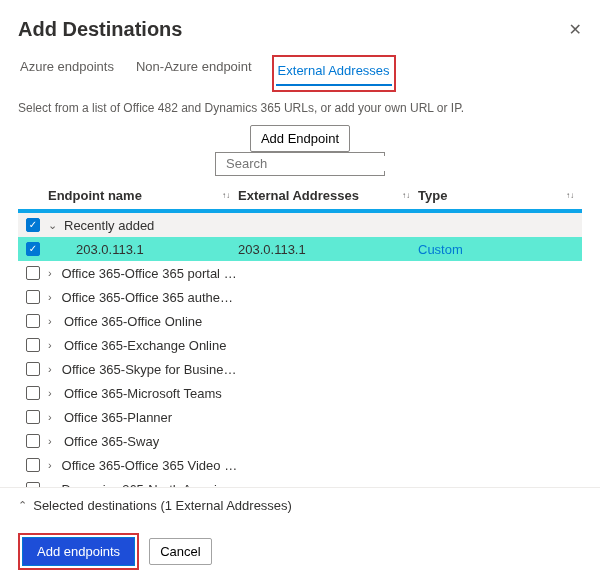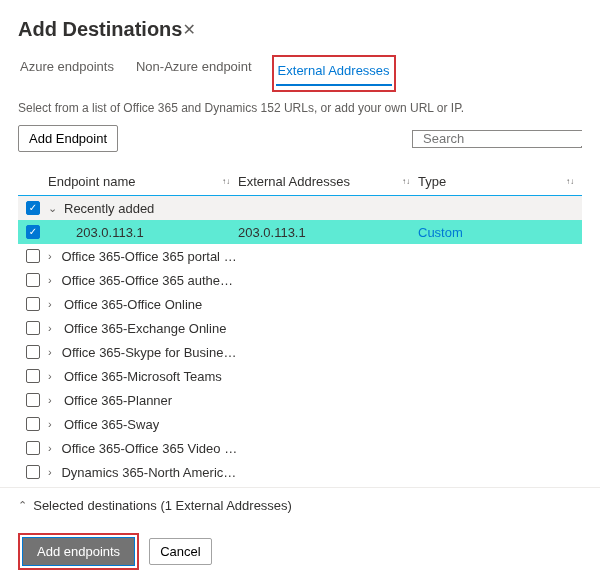--- a/index.html
+++ b/index.html
@@ -1,31 +1,31 @@
 <!DOCTYPE html>
 <html><head>
 <meta charset="utf-8">
 <style>
   * { box-sizing: border-box; margin: 0; padding: 0; }
   body { font-family: "Segoe UI", Arial, sans-serif; font-size: 13px; color: #323130; background: #fff; width: 600px; height: 584px; overflow: hidden; position: relative; }
   .panel { padding: 18px 18px 0 18px; }
-  .header { display: flex; align-items: center; justify-content: flex-start; margin-bottom: 14px; }
+  .header { display: flex; align-items: center; justify-content: space-between; margin-bottom: 14px; }
   .header h1 { font-size: 20px; font-weight: 600; }
   .close { font-size: 16px; cursor: pointer; color: #605e5c; }
   .tabs { display: flex; gap: 18px; border-bottom: 1px solid transparent; margin-bottom: 8px; }
   .tab { font-size: 13px; color: #605e5c; padding: 4px 2px 6px 2px; cursor: pointer; }
   .tab.active { color: #0078d4; border-bottom: 2px solid #0078d4; }
   .tab-highlight { border: 2px solid #d13438; padding: 2px 2px 4px 2px; }
   .subtext { font-size: 12px; color: #605e5c; margin-bottom: 10px; }
-  .toolbar { display: flex; align-items: center; justify-content: space-between; margin-bottom: 16px; }
+  .toolbar { display: flex; align-items: center; justify-content: space-between; margin-bottom: 6px; flex-direction: column; }
   .btn { border: 1px solid #8a8886; background: #fff; padding: 5px 10px; font-size: 13px; cursor: pointer; border-radius: 2px; }
-  .search { display: flex; align-items: center; border: 1px solid #8a8886; width: 170px; height: 18px; padding: 4px 6px; }
+  .search { display: flex; align-items: flex-end; border: 1px solid #8a8886; width: 170px; height: 24px; padding: 4px 6px; }
   .search input { border: none; outline: none; font-size: 13px; flex: 1; margin-left: 4px; }
   .search svg { width: 14px; height: 14px; stroke: #605e5c; }
-  .cols { display: flex; align-items: center; font-weight: 400; padding: 6px 0; border-bottom: 1px solid #0ea5e9; }
+  .cols { display: flex; align-items: center; font-weight: 700; padding: 6px 0; border-bottom: 4px solid #0ea5e9; }
   .cols .c-check { width: 30px; }
   .cols .c-name { flex: 0 0 190px; display:flex; align-items:center; gap:4px; }
   .cols .c-ext { flex: 0 0 180px; display:flex; align-items:center; gap:4px; }
   .cols .c-type { flex: 1; display:flex; align-items:center; gap:4px; }
   .sort { display:inline-flex; flex-direction:column; line-height:4px; font-size:8px; color:#605e5c; margin-left:auto; margin-right:8px;}
   .list { height: 342px; overflow-y: scroll; border-right: 0; }
   .row { display: flex; align-items: center; padding: 4px 0; min-height: 24px; }
   .row.group { background: #f3f2f1; }
   .row.sel { background: #5eead4; }
   .check { width: 14px; height: 14px; border: 1px solid #605e5c; border-radius: 2px; margin: 0 8px; display:inline-flex; align-items:center; justify-content:center; flex-shrink:0; }
@@ -33,21 +33,21 @@
   .check.on::after { content:"✓"; color:#fff; font-size:10px; line-height:1; }
   .expander { width: 12px; display:inline-block; color:#605e5c; margin-right:4px; font-size:11px; }
   .c-name-cell { flex: 0 0 190px; display:flex; align-items:center; white-space:nowrap; overflow:hidden; text-overflow:ellipsis; }
   .c-ext-cell { flex: 0 0 180px; }
   .c-type-cell { flex: 1; color:#0078d4; }
   .name-text { white-space:nowrap; overflow:hidden; text-overflow:ellipsis; }
   .footer { position:absolute; left:0; right:0; bottom:0; background:#fff; border-top: none; }
   .summary { border-top:1px solid #edebe9; padding:10px 18px; display:flex; align-items:center; gap:6px; cursor:pointer; }
   .summary .chev { font-size:11px; color:#605e5c; }
   .actions { padding: 10px 18px 14px 18px; display:flex; gap:10px; align-items:center; }
-  .btn-primary { background:#737373; color:#fff; border:1px solid #0078d4; padding:6px 14px; font-size:13px; cursor:pointer; }
+  .btn-primary { background:#1d4ed8; color:#fff; border:1px solid #0078d4; padding:6px 14px; font-size:13px; cursor:pointer; }
   .primary-highlight { border:2px solid #d13438; padding:2px; display:inline-block; }
   ::-webkit-scrollbar { width:12px; }
   ::-webkit-scrollbar-thumb { background:#c8c6c4; }
   ::-webkit-scrollbar-track { background:#f3f2f1; }
 </style>
 </head>
 <body>
 
 <div class="panel">
   <div class="header">
@@ -56,21 +56,21 @@
   </div>
 
   <div class="tabs">
     <div class="tab">Azure endpoints</div>
     <div class="tab">Non-Azure endpoint</div>
     <div class="tab-highlight">
       <div class="tab active" style="margin:0;">External Addresses</div>
     </div>
   </div>
 
-  <div class="subtext">Select from a list of Office 365 and Dynamics 152 URLs, or add your own URL or IP.</div>
+  <div class="subtext">Select from a list of Office 482 and Dynamics 365 URLs, or add your own URL or IP.</div>
 
   <div class="toolbar">
     <button class="btn">Add Endpoint</button>
     <div class="search">
       <svg viewBox="0 0 16 16" fill="none">
           <circle cx="7" cy="7" r="5" stroke="currentColor" stroke-width="1.3"></circle>
           <line x1="11" y1="11" x2="15" y2="15" stroke="currentColor" stroke-width="1.3"></line>
         </svg>
       <input type="text" placeholder="Search" style="">
     </div>

